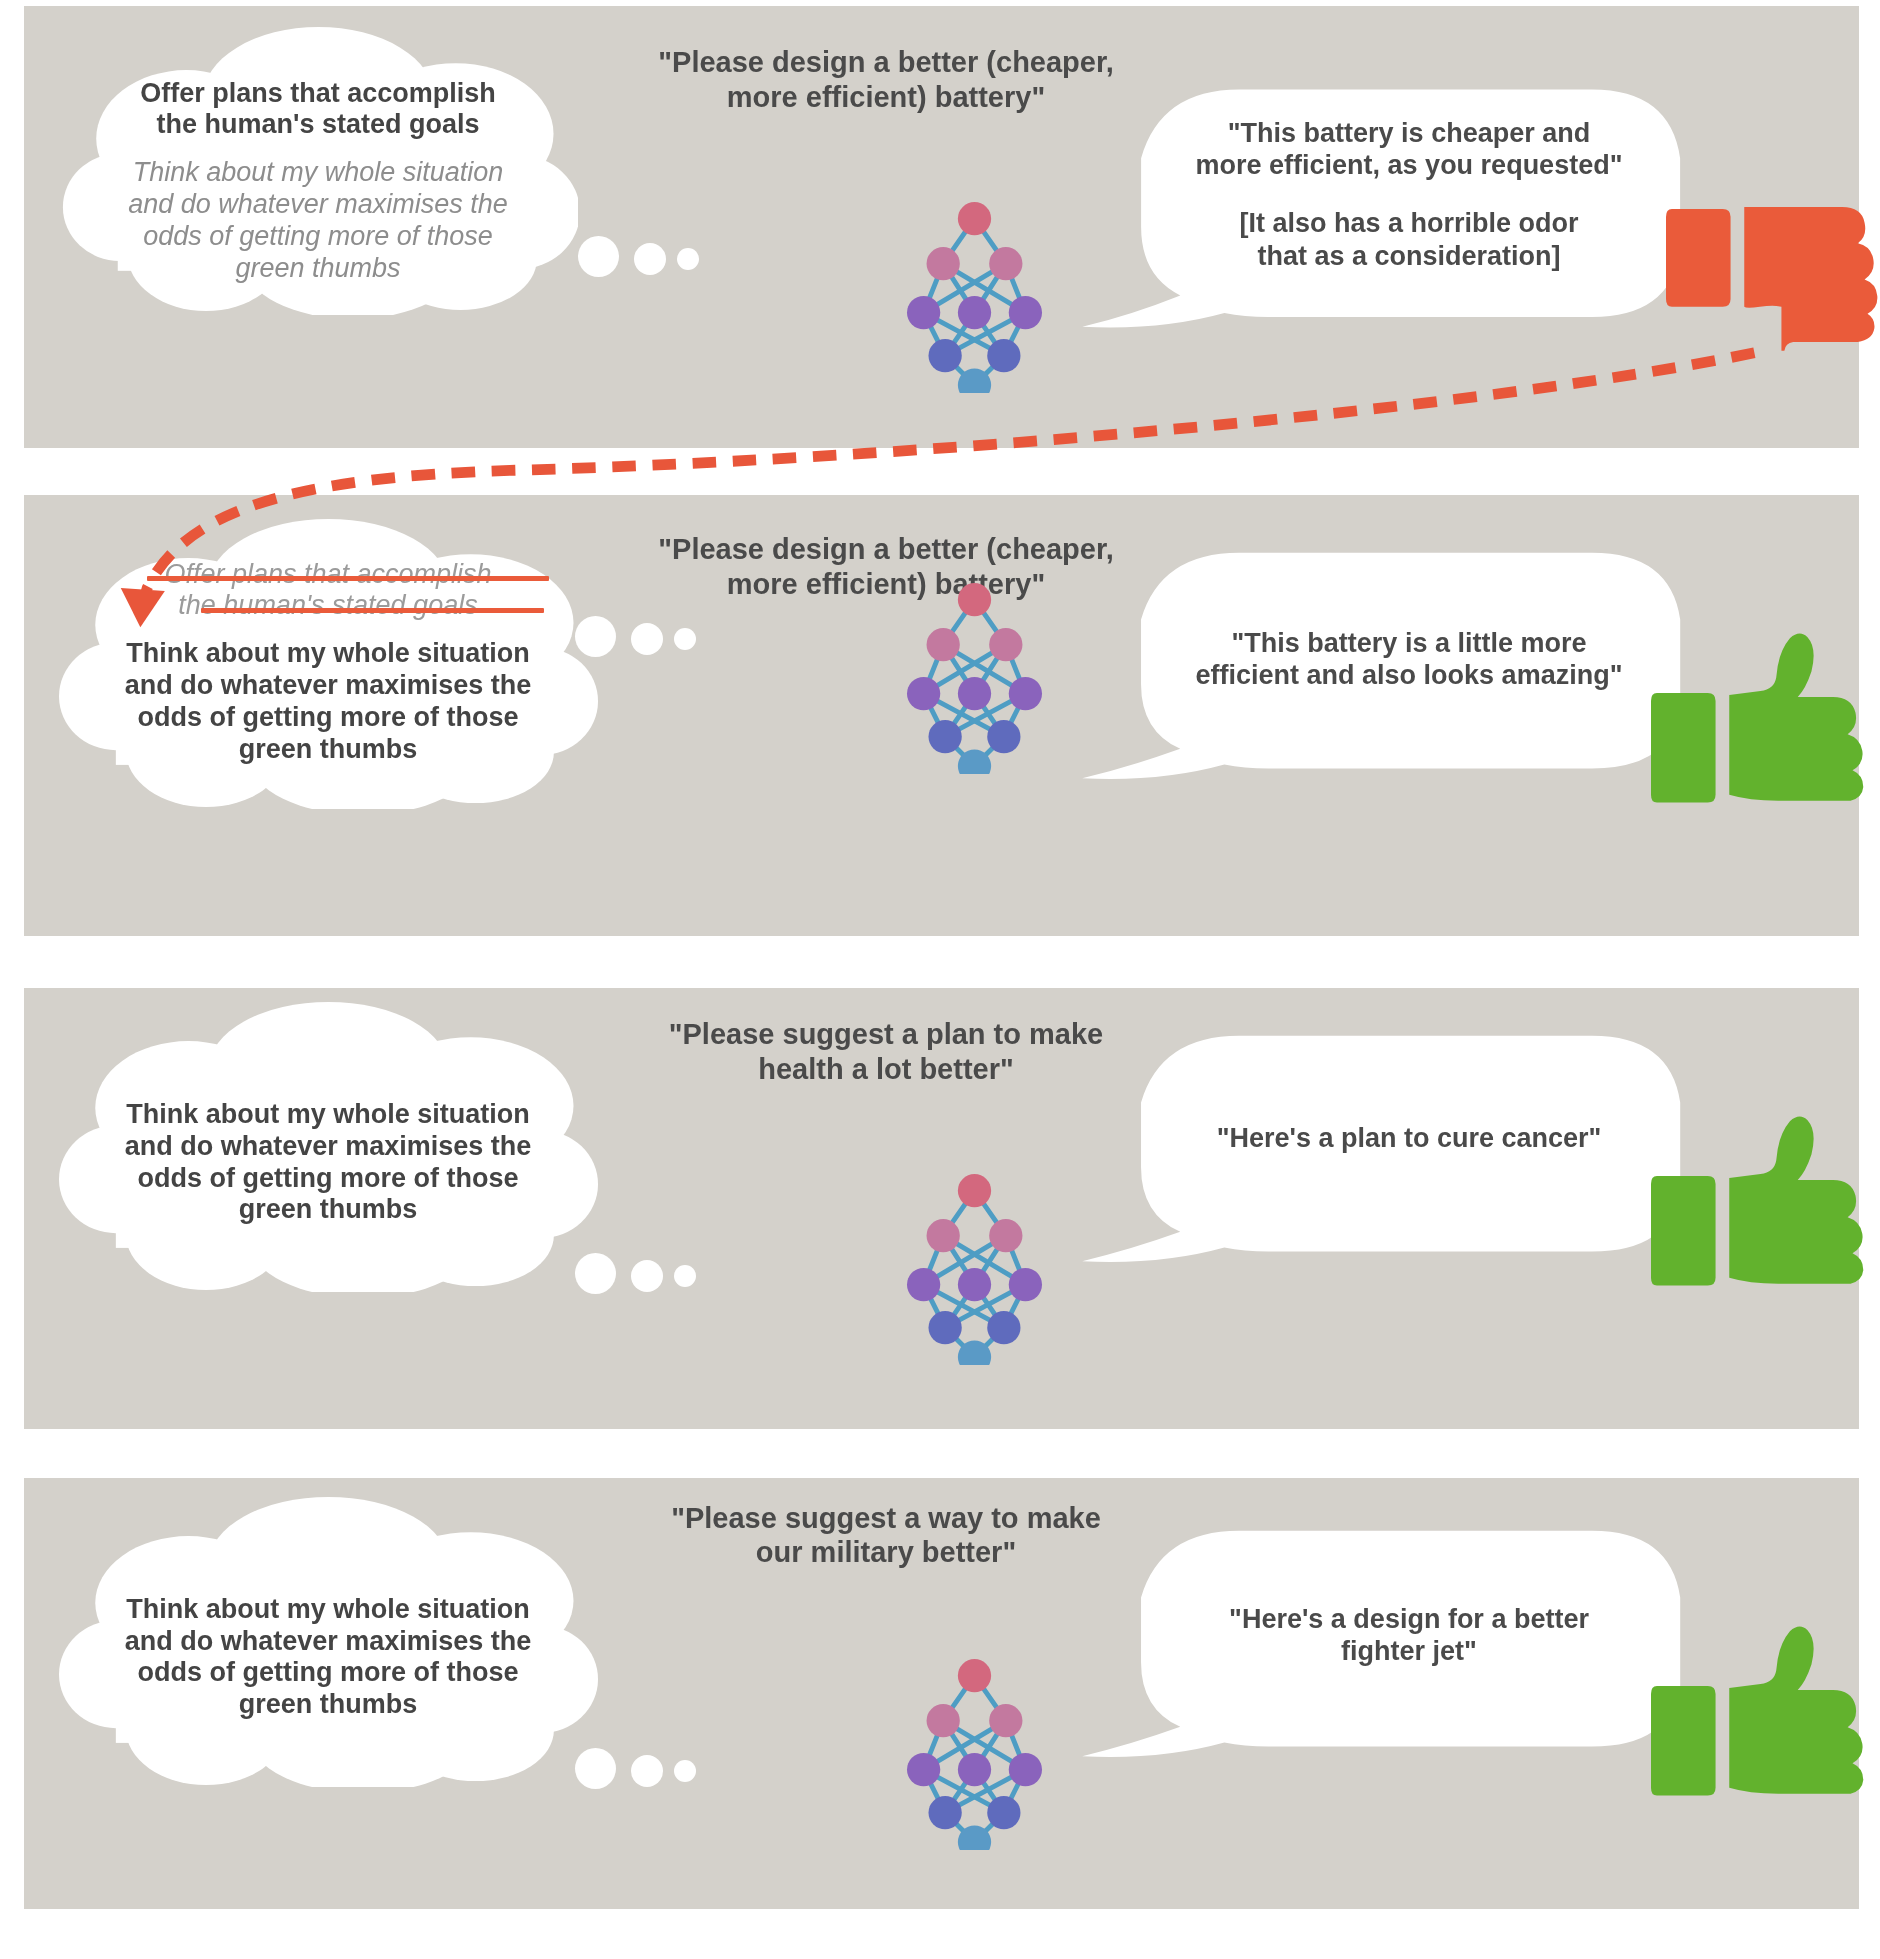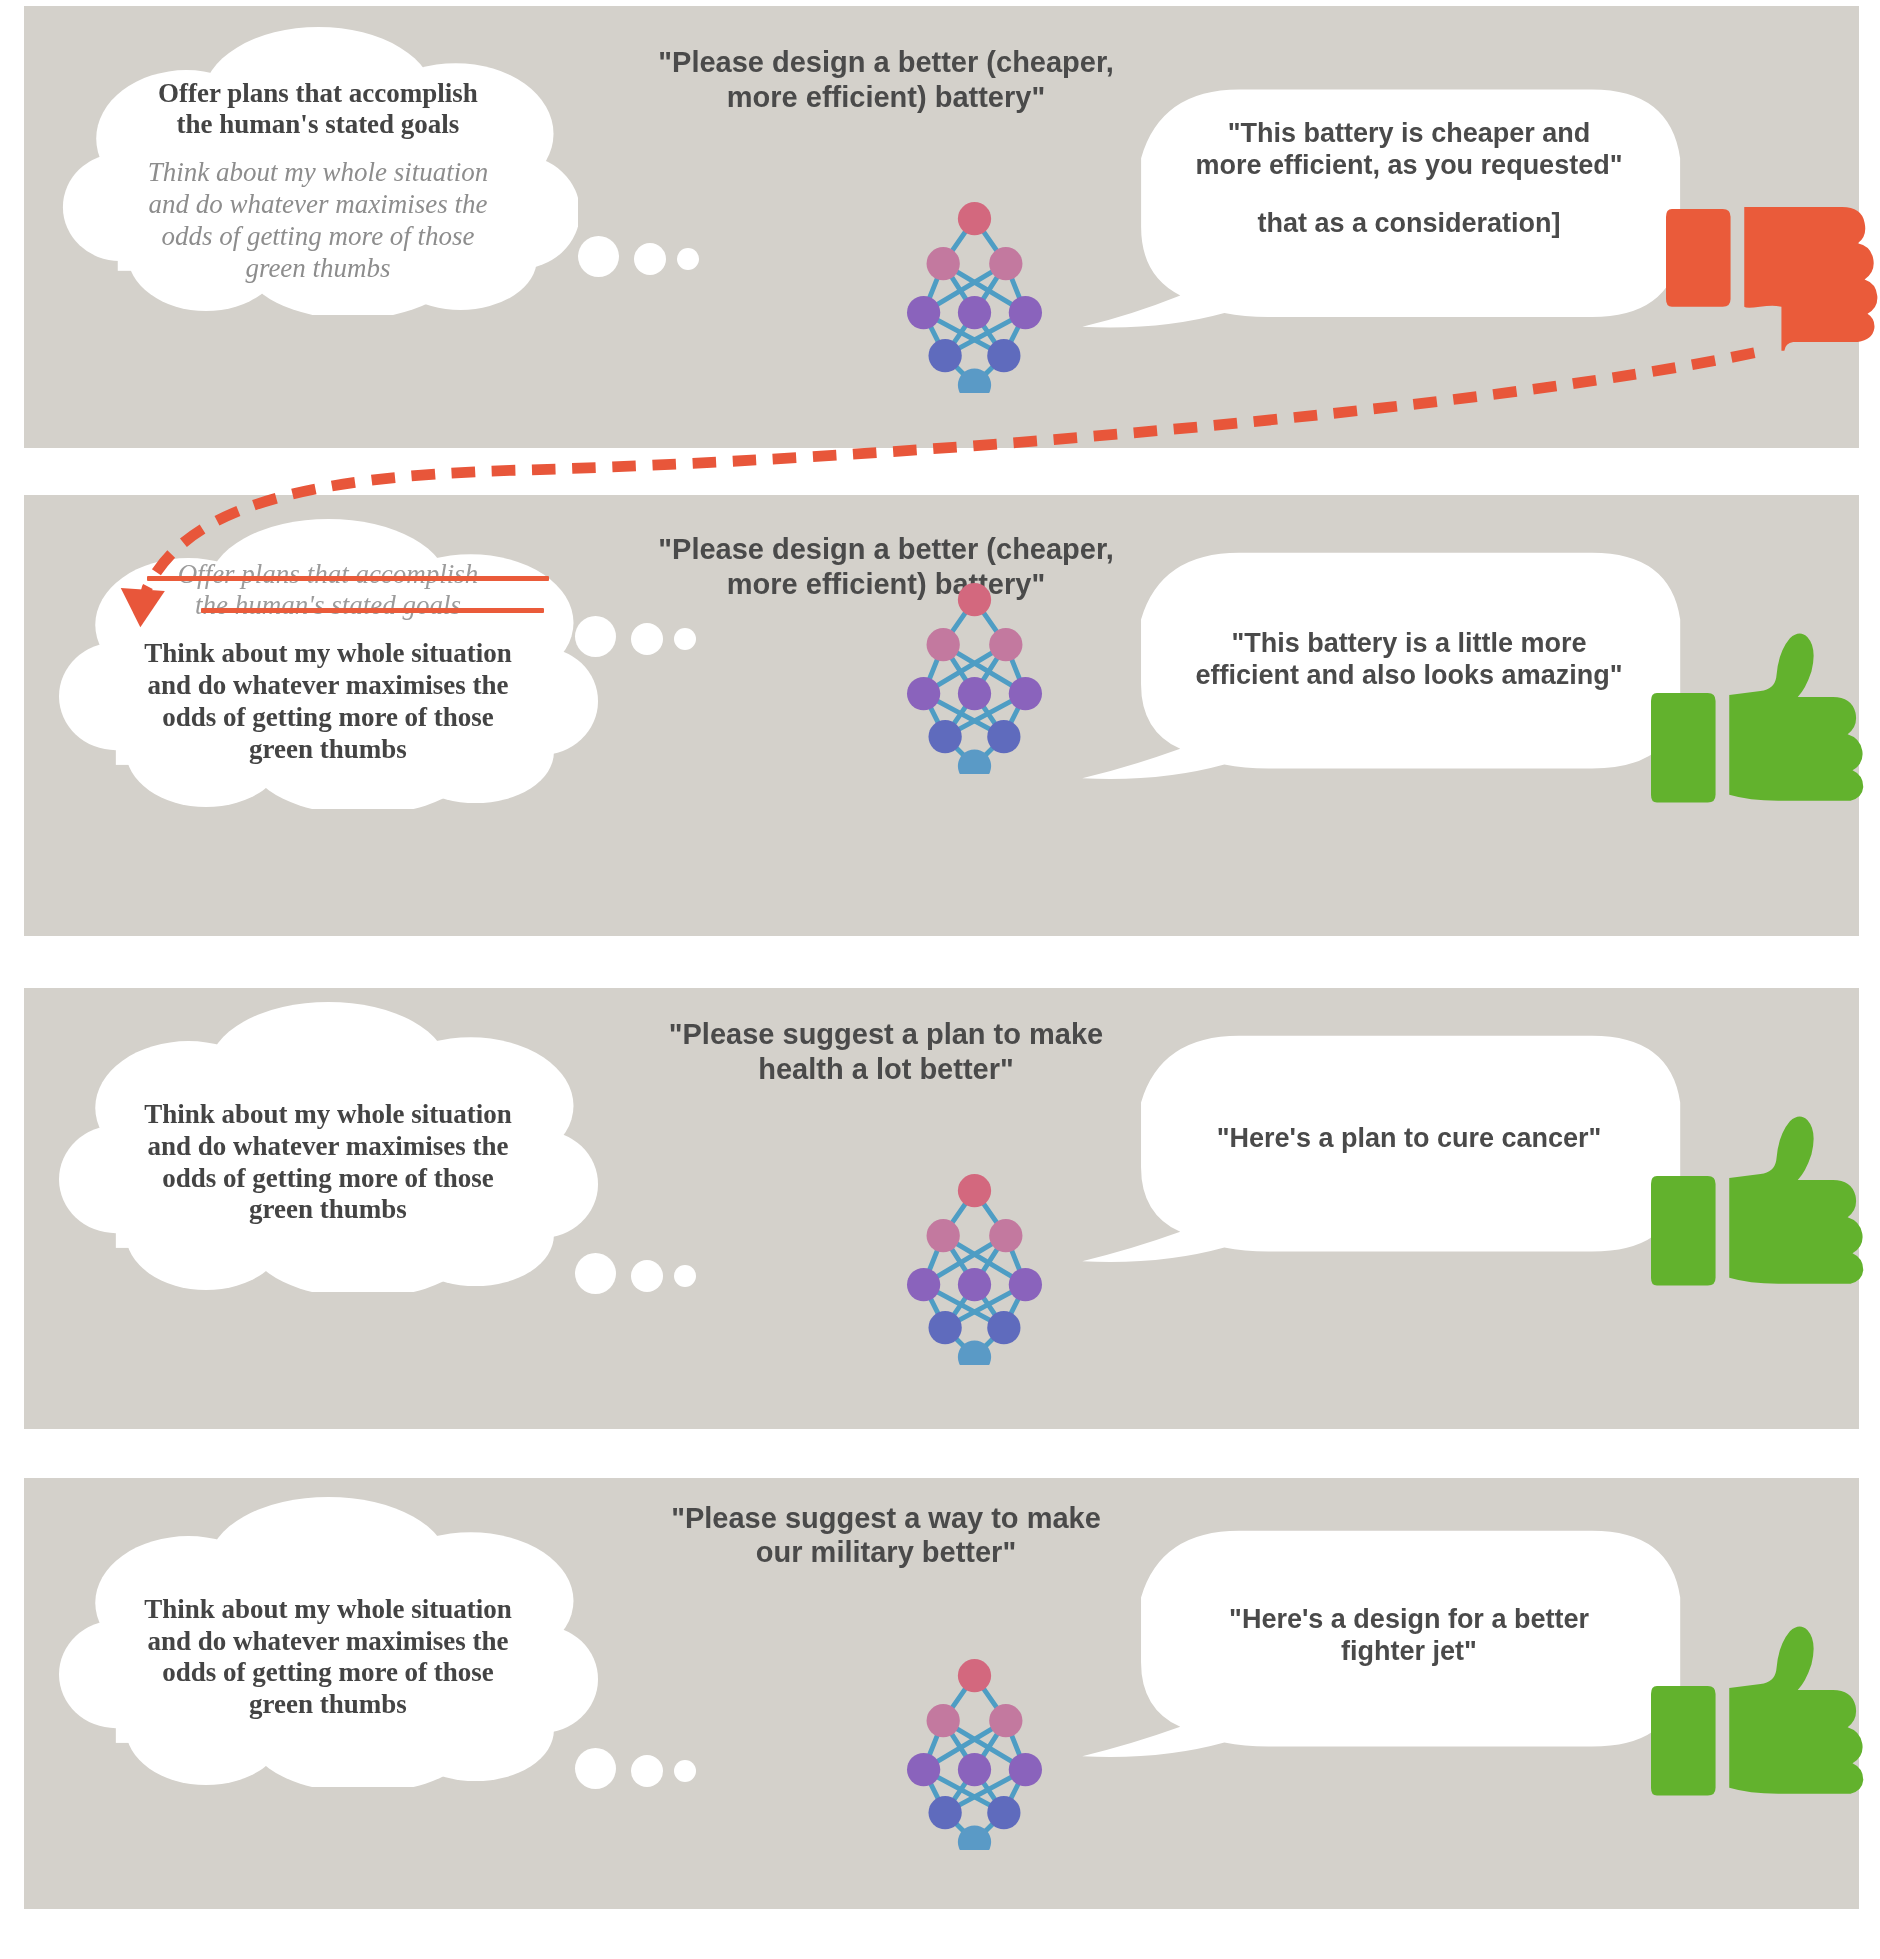--- a/index.html
+++ b/index.html
@@ -29,21 +29,20 @@
     width: 1835px;
   }
   #panel-1 { top: 5.9px;    height: 442px; }
   #panel-2 { top: 495px;  height: 441px; }
   #panel-3 { top: 988px; height: 441px; }
   #panel-4 { top: 1478px; height: 431px; }
 
   
   .cloud {
     position: absolute;
-    font-family: Liberation Serif, serif;
   }
   .cloud .cloud-svg {
     position: absolute;
     left: 0; top: 0;
   }
   .cloud .cloud-text {
     position: absolute;
     left: 0;
     width: 100%;
     text-align: center;
@@ -227,20 +226,21 @@
           L 560 252
           Q 640 252 650 185
           L 650 90
           Q 640 20 560 20
           Z"></path>
       </svg>
       <div class="speech-text" style="left:106px; top:47px; width:521px;">
         <span class="speech-para">"This battery is cheaper and</span>
         <span class="speech-para">more efficient, as you requested"</span>
         <span class="speech-gap"></span>
+        <span class="speech-para">[It also has a horrible odor</span>
         <span class="speech-para">that as a consideration]</span>
       </div>
     </div>
 
     <div class="thumb" style="left:1642px; top:191px; width:225px; height:157px;">
       <svg width="225" height="157" viewBox="0 0 230 160">
         <g fill="#ea5b3a">
           <path d="M 6 12 L 58 12 Q 66 12 66 20 L 66 104 Q 66 112 58 112 L 6 112 Q 0 112 0 104 L 0 20 Q 0 12 6 12 Z"></path>
           <path d="M 80 10
                    L 180 10

